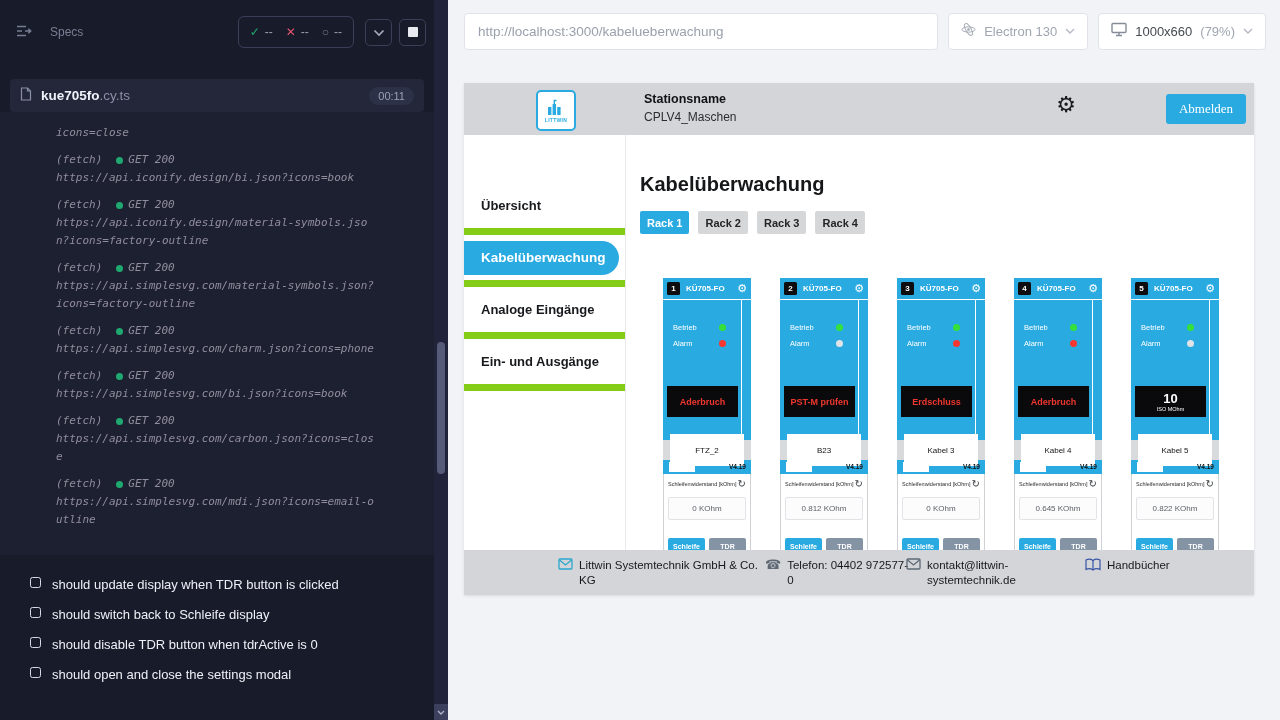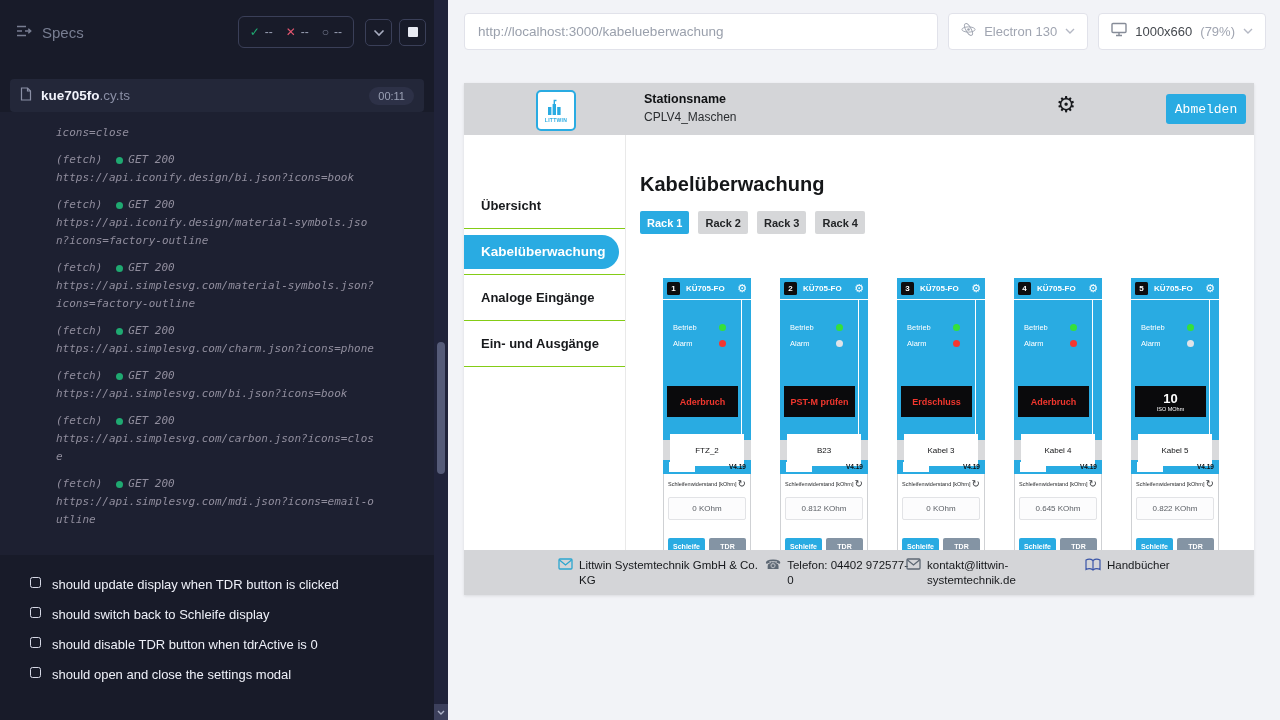--- a/index.html
+++ b/index.html
@@ -2,21 +2,21 @@
 <html><head>
 <meta charset="utf-8">
 <style>
   html,body{margin:0;padding:0}
   body{width:1280px;height:720px;overflow:hidden;background:#f2f3f7;font-family:"Liberation Sans",sans-serif}
   .stage{position:relative;width:1280px;height:720px;overflow:hidden}
 
   
   .cy-panel{position:absolute;top:0;left:0;width:448px;height:720px;background:#181b29}
   .cy-header{position:absolute;top:0;left:0;width:434px;height:64px;display:flex;align-items:center;padding:0 8px 0 16px;box-sizing:border-box}
-  .cy-specs{display:flex;align-items:center;gap:10px;color:#787e92;font-size:15px;flex:1}
+  .cy-specs{display:flex;align-items:center;gap:18px;color:#787e92;font-size:12px;flex:1}
   .cy-stats{display:flex;align-items:center;border:1px solid #3a3f58;border-radius:6px;padding:0 11px;height:30px;gap:13px;font-size:12px;color:#9aa0b4;margin-right:4px}
   .stat{display:flex;align-items:center;gap:5px}
   .ic-pass{color:#1fa971;font-size:12px}
   .ic-fail{color:#e45770;font-size:12px}
   .ic-pend{color:#787e92;font-size:12px}
   .cy-btn{width:27px;height:27px;border:1px solid #3a3f58;border-radius:5px;background:transparent;display:flex;align-items:center;justify-content:center;color:#a8adc0;margin-left:7px;padding:0;cursor:pointer}
   .stop-sq{width:10px;height:10px;background:#e8eaf2;border-radius:1px}
 
   .cy-specrow{position:absolute;top:79px;left:10px;width:414px;height:33px;background:#232739;border-radius:4px;display:flex;align-items:center;gap:9px;padding:0 10px;box-sizing:border-box}
   .spec-name{font-size:13.5px;color:#f0f2fa;font-weight:700}
@@ -49,24 +49,24 @@
 
   
   .aut{position:absolute;top:83px;left:16px;width:790px;height:512px;background:#fff;box-shadow:0 1px 3px rgba(0,0,0,.10)}
   .app-header{position:absolute;top:0;left:0;width:790px;height:52px;background:#d4d5d8}
   .logo{position:absolute;top:7px;left:72px;width:40px;height:41px;background:#fff;border:2px solid #29abe2;border-radius:5px;box-sizing:border-box;display:flex;flex-direction:column;align-items:center;justify-content:center;gap:1px}
   .logo-text{font-size:5px;font-weight:700;color:#29abe2;letter-spacing:.3px}
   .station{position:absolute;top:9px;left:180px}
   .station-label{font-size:12.5px;font-weight:700;color:#101214}
   .station-name{font-size:12px;color:#2a2d30;margin-top:4px}
   .hdr-gear{position:absolute;top:11px;right:178px;font-size:22px;color:#17191c;line-height:1;cursor:pointer}
-  .logout-btn{position:absolute;top:11px;right:8px;width:80px;height:30px;background:#29abe2;border:none;border-radius:3px;color:#fff;font-size:13px;font-family:Liberation Mono, monospace;cursor:pointer}
+  .logout-btn{position:absolute;top:11px;right:8px;width:80px;height:30px;background:#29abe2;border:none;border-radius:3px;color:#fff;font-size:13px;font-family:Liberation Serif, serif;cursor:pointer}
 
   .app-sidebar{position:absolute;top:52px;left:0;width:162px;height:415px;background:#fff;border-right:1px solid #e9e9e9;box-sizing:border-box;padding-top:48px}
-  .side-item{height:45px;border-bottom:1px solid #84cc16;display:flex;align-items:center;cursor:pointer}
+  .side-item{height:45px;border-bottom:7px solid #84cc16;display:flex;align-items:center;cursor:pointer}
   .side-label{padding-left:17px;font-size:13px;font-weight:700;color:#17191c}
   .side-item.active .side-label{background:#29abe2;color:#fff;width:138px;height:34px;display:flex;align-items:center;border-radius:0 17px 17px 0;font-size:13.5px}
 
   .app-content{position:absolute;top:52px;left:162px;width:628px;height:415px;overflow:hidden;padding:25px 0 0 14px;box-sizing:border-box}
   .app-title{font-size:20px;font-weight:700;color:#151719}
   .racks{display:flex;gap:9px;margin-top:15px}
   .rack-chip{height:23px;padding:0 7px;display:flex;align-items:center;background:#d6d7d9;color:#232527;font-size:11px;font-weight:700;border-radius:2px;cursor:pointer}
   .rack-chip.active{background:#29abe2;color:#fff}
   .cards{display:flex;gap:29px;margin-top:44px;margin-left:23px}
 

